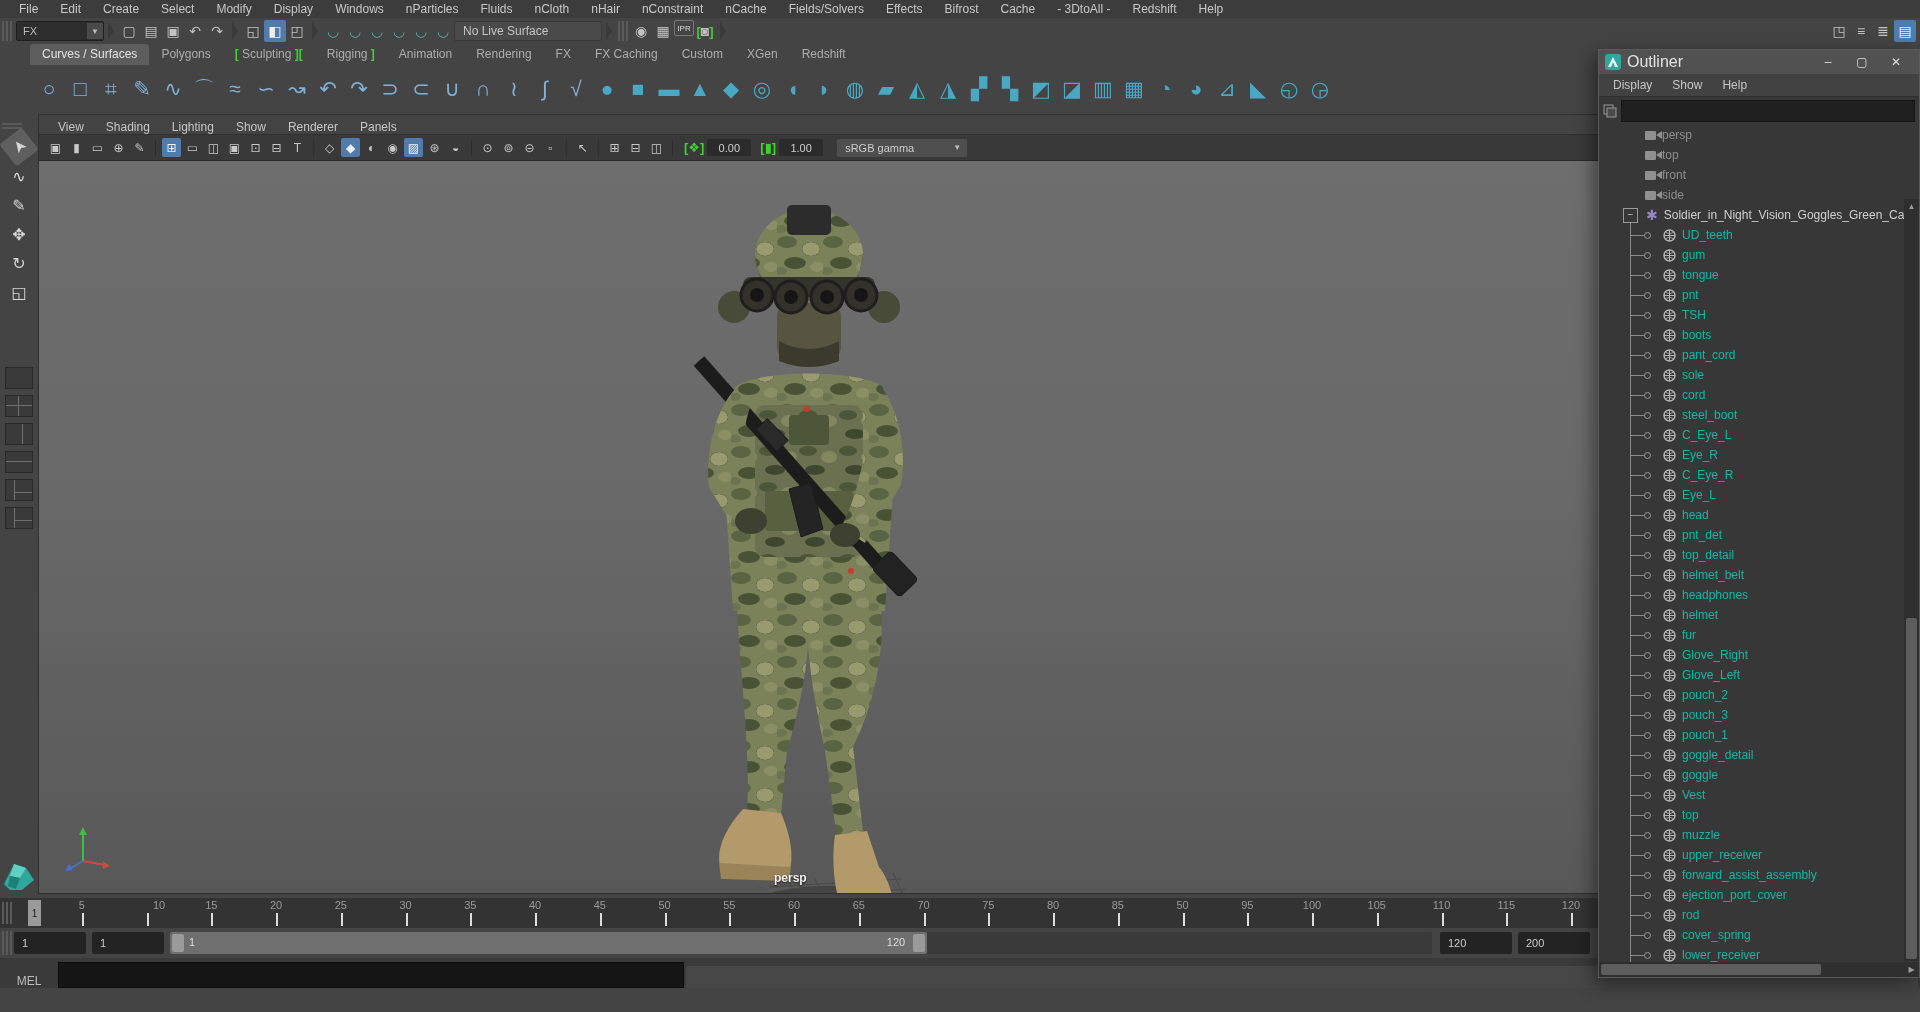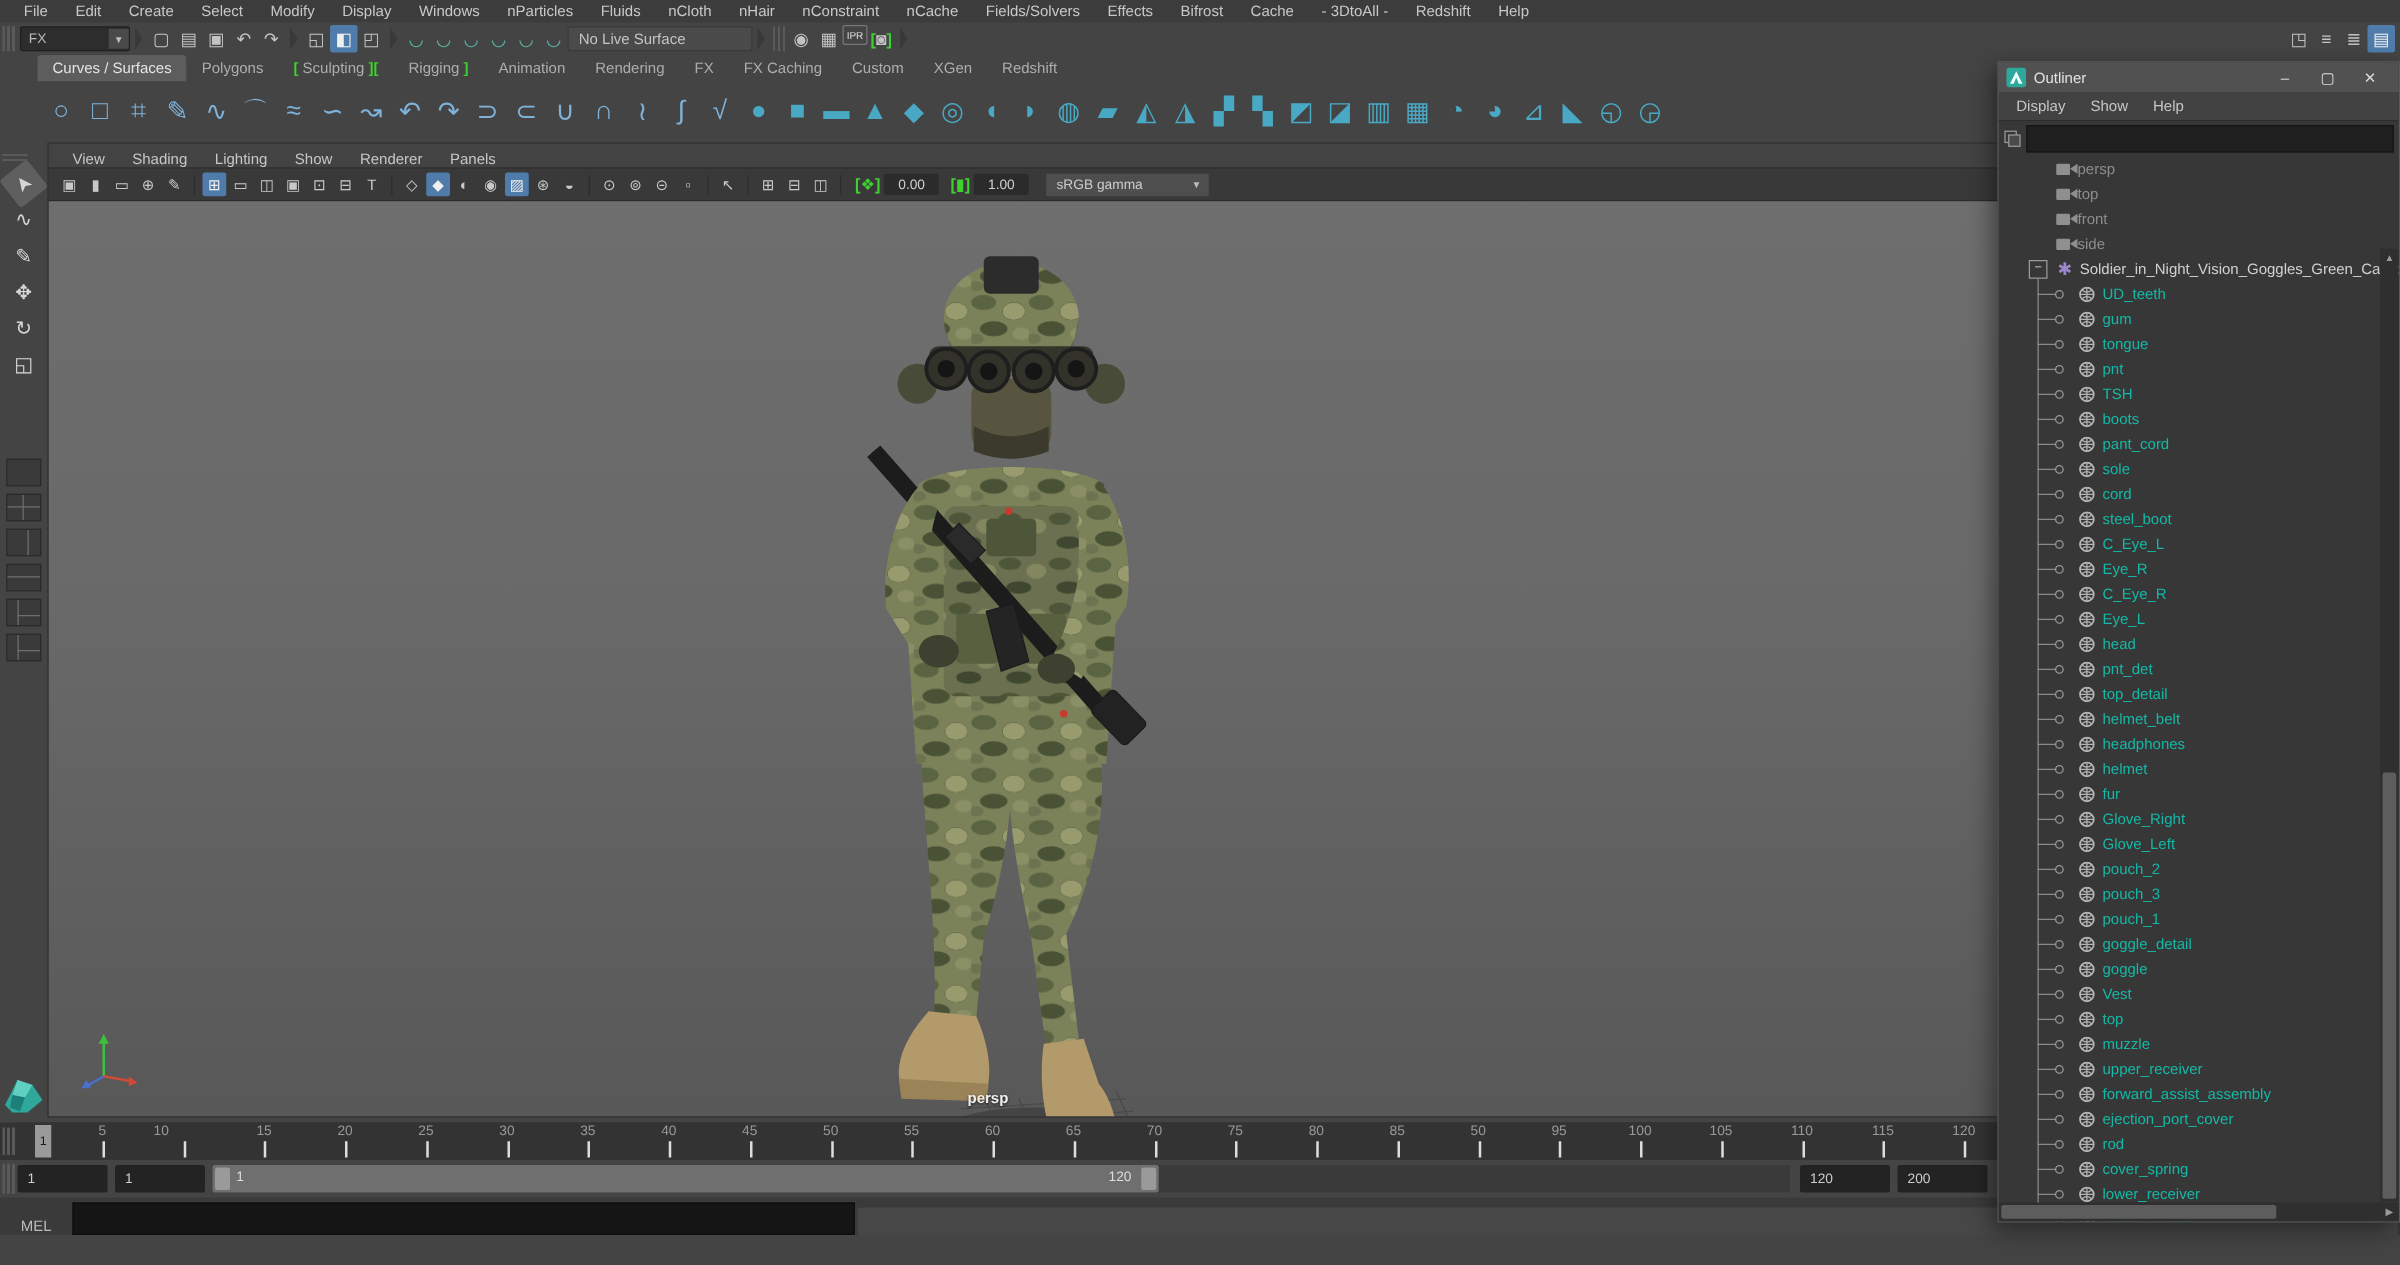--- a/index.html
+++ b/index.html
@@ -91,21 +91,21 @@
   #mel-input{width:620px;height:22px;background:#151515;border:1px solid #0d0d0d;color:#ddd;font-family:"Liberation Mono","DejaVu Sans Mono",monospace;font-size:11px;}
   #mel-result{flex:1;height:22px;background:#474747;margin:0 2px;border-radius:2px;}
   #helpline{position:absolute;left:0;top:988px;width:1920px;height:24px;background:#2b2b2b;
             display:flex;align-items:center;padding-left:8px;box-sizing:border-box;}
   #helpline span{font-size:11px;color:#9c9c9c;}
   
   #outliner{position:absolute;left:1598px;top:49px;width:322px;height:929px;background:#373737;
             border:1px solid #5a5a5a;box-shadow:-4px 6px 18px rgba(0,0,0,.45);box-sizing:border-box;
             display:flex;flex-direction:column;}
   #ol-titlebar{height:24px;background:#515151;display:flex;align-items:center;padding:0 6px;flex:0 0 auto;}
-  #ol-title{font-size:12px;color:#e2e2e2;margin-left:6px;flex:1;}
+  #ol-title{font-size:16px;color:#e2e2e2;margin-left:6px;flex:1;}
   .ol-winbtn{width:34px;text-align:center;color:#ddd;font-size:12px;cursor:default;}
   #ol-menubar{height:22px;background:#424242;display:flex;align-items:center;padding-left:4px;flex:0 0 auto;border-bottom:1px solid #2e2e2e;}
   #ol-menubar .menu{font-size:12px;color:#c6c6c6;padding:0 10px;}
   #ol-searchrow{height:24px;display:flex;align-items:center;padding:2px 4px;flex:0 0 auto;gap:4px;}
   #ol-search{flex:1;height:18px;background:#1f1f1f;border:1px solid #161616;color:#ccc;font-size:11px;}
   #ol-list{position:relative;flex:1;overflow:hidden;background:#373737;}
   #tree-line{position:absolute;left:31px;width:1px;background:#8a8a8a;top:96px;bottom:14px;}
   .ol-row{height:20px;display:flex;align-items:center;font-size:12px;white-space:nowrap;position:relative;}
   .ol-row .label{margin-left:6px;}
   .ol-row.camera{padding-left:46px;color:#8d8d8d;}
@@ -447,21 +447,21 @@
     </div>
   </div>
 
   <div id="timeline">
     <div class="grip"></div>
     <div id="tl-track">
       <div id="tl-marker">1</div>
     <div class="tl-tick" style="left: 67.8px;"></div>
         <div class="tl-label" style="left: 67.8px;">5</div>
         <div class="tl-tick" style="left: 132.55px;"></div>
-        <div class="tl-label" style="left: 115px; text-align: right;">10</div>
+        <div class="tl-label" style="left: 145px; text-align: right;">10</div>
         <div class="tl-tick" style="left: 197.3px;"></div>
         <div class="tl-label" style="left: 197.3px;">15</div>
         <div class="tl-tick" style="left: 262.05px;"></div>
         <div class="tl-label" style="left: 262.05px;">20</div>
         <div class="tl-tick" style="left: 326.8px;"></div>
         <div class="tl-label" style="left: 326.8px;">25</div>
         <div class="tl-tick" style="left: 391.55px;"></div>
         <div class="tl-label" style="left: 391.55px;">30</div>
         <div class="tl-tick" style="left: 456.3px;"></div>
         <div class="tl-label" style="left: 456.3px;">35</div>

